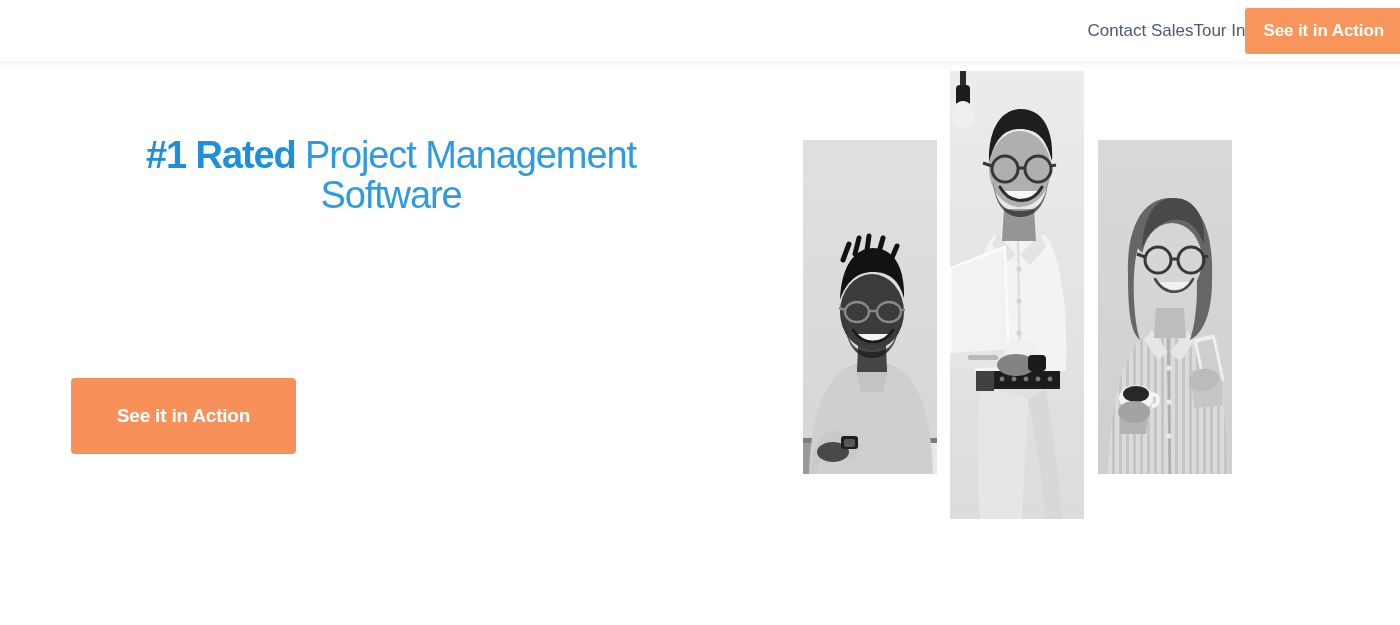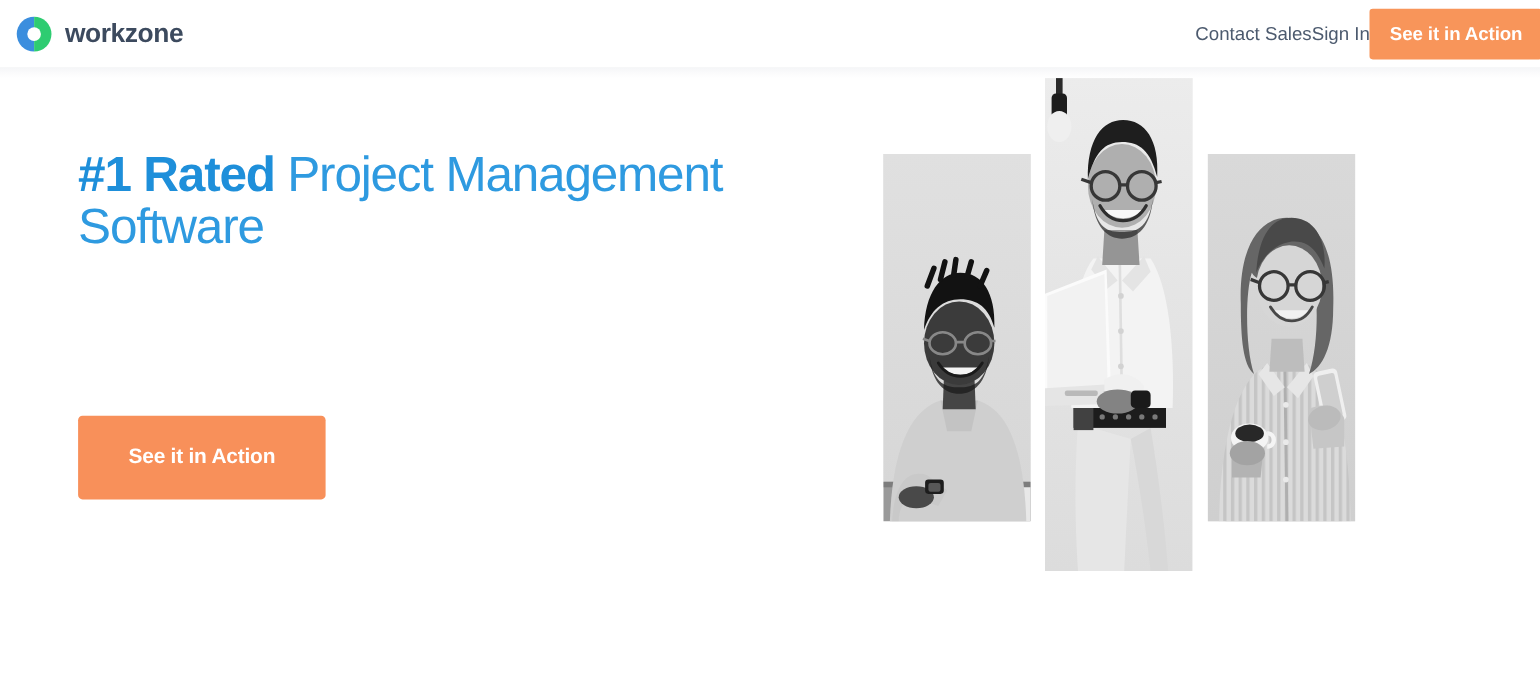--- a/index.html
+++ b/index.html
@@ -114,25 +114,26 @@
   }
 
   .hero-copy {
     position: absolute;
     left: 71px;
     top: 75px;
     width: 640px;
   }
 
   .hero-title {
-    font-size: 45px;
+    font-size: 38px;
     line-height: 1.04;
     color: #2e9ae0;
     font-weight: normal;
     letter-spacing: -1.1px;
+    text-align: center;
   }
   .hero-title .strong { font-weight: bold; color: #1e8fda; }
 
   .hero-sub {
     margin-top: 28px;
     font-size: 19px;
     line-height: 1.55;
     color: #4c5a6e;
     max-width: 600px;
   }
@@ -180,35 +181,25 @@
   .photo-center { left: 147px; top: 0px;   width: 134px; height: 450px; }
   .photo-right  { left: 295px; top: 71px;  width: 134px; height: 334px; }
 </style>
 </head>
 <body>
 
 <div class="page">
 
   <header class="header">
 
-    <a class="brand" href="#">
-      <span class="brand-mark">
-        <svg viewBox="0 0 34 34" xmlns="http://www.w3.org/2000/svg" aria-hidden="true">
-          <path d="M17 1.2 A15.8 15.8 0 0 0 17 32.8 Z" fill="#3b8ede"></path>
-          <path d="M17 1.2 A15.8 15.8 0 0 1 17 32.8 Z" fill="#2ecc71"></path>
-          <circle cx="17" cy="17" r="6.2" fill="#ffffff"></circle>
-        </svg>
-      </span>
-      <span class="brand-name">workzone</span>
-    </a>
 
 
     <div class="nav-right">
       <a class="nav-link" href="#">Contact Sales</a>
-      <a class="nav-link" href="#">Sign In</a>
+      <a class="nav-link" href="#">Tour In</a>
       <button class="header-cta">See it in Action</button>
     </div>
 
   </header>
   <div class="header-shadow"></div>
 
   <section class="hero">
 
     <div class="hero-copy">
       <h1 class="hero-title"><span class="strong">#1 Rated</span><span> Project Management Software</span></h1>

